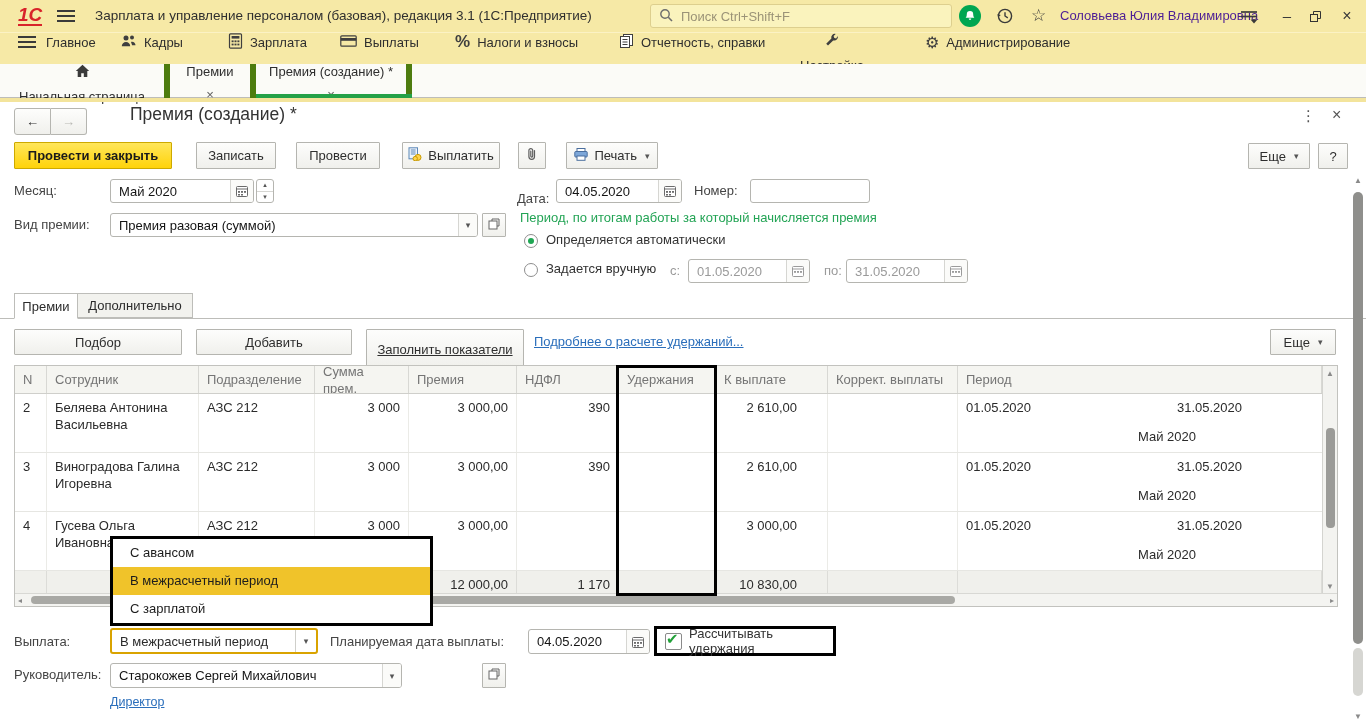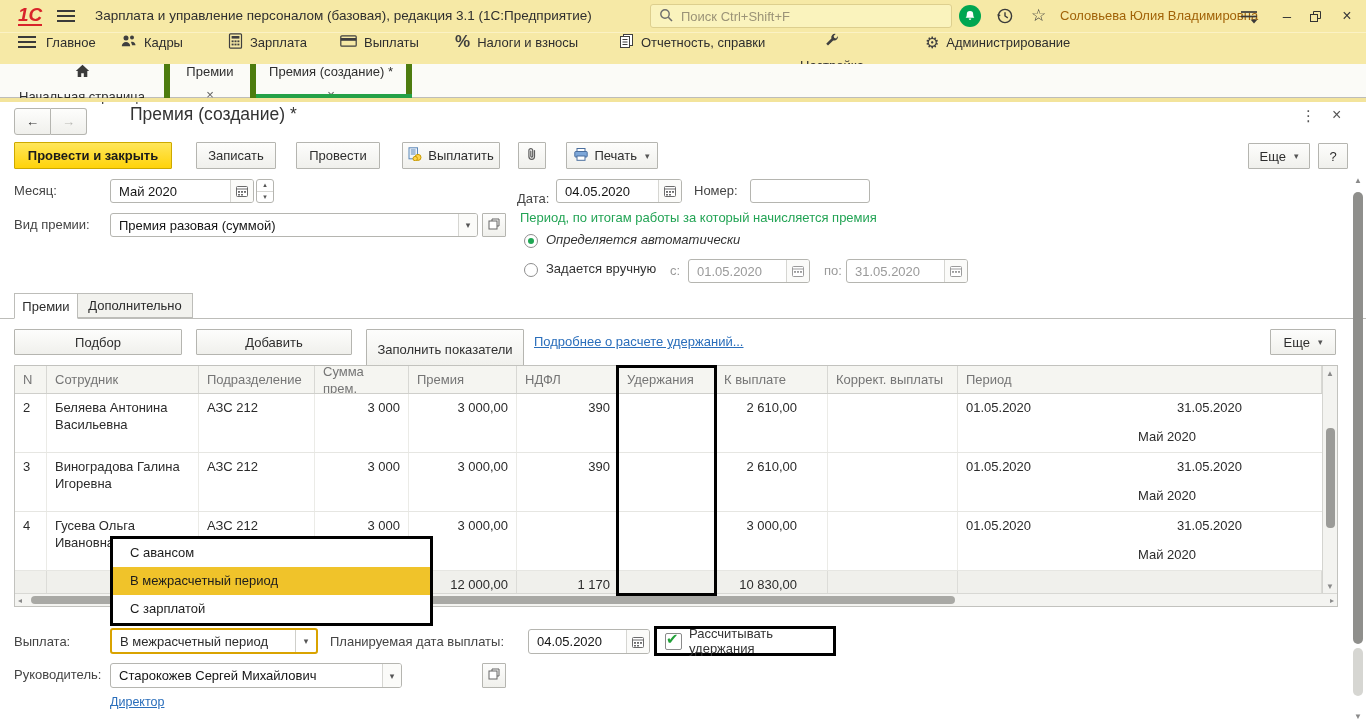--- a/index.html
+++ b/index.html
@@ -106,21 +106,21 @@
         </svg>
     </div>
     <div class="abs" style="left:996px;top:7px;">
       <svg width="18" height="18" viewBox="0 0 18 18">
           <circle cx="9" cy="9" r="6.6" fill="none" stroke="#3a3a3a" stroke-width="1.4"></circle>
           <path d="M9 5.2v3.8l2.8 1.9" fill="none" stroke="#3a3a3a" stroke-width="1.4"></path>
           <path d="M1.2 7.2 2.4 10l2.4-2z" fill="#3a3a3a"></path>
         </svg>
     </div>
     <div class="abs" style="left:1031px;top:0;font-size:17px;color:#3a3a3a;line-height:32px;">☆</div>
-    <div class="abs" style="left:1060px;top:0;line-height:32px;color:#a16207;">Соловьева Юлия Владимировна</div>
+    <div class="abs" style="left:1060px;top:0;line-height:32px;color:#4c1d95;">Соловьева Юлия Владимировна</div>
     <div class="abs" style="left:1240px;top:10px;">
       <svg width="18" height="14" viewBox="0 0 18 14">
           <line x1="1" y1="2" x2="17" y2="2" stroke="#3a3a3a" stroke-width="1.7"></line>
           <line x1="1" y1="6.5" x2="17" y2="6.5" stroke="#3a3a3a" stroke-width="1.7"></line>
           <path d="M10.5 9.5h7L14 13.6z" fill="#3a3a3a"></path>
         </svg>
     </div>
     <div class="abs wico" style="left:1278px;top:0;width:18px;">–</div>
     <div class="abs" style="left:1310px;top:10px;">
       <svg width="11" height="11" viewBox="0 0 11 11">
@@ -316,21 +316,21 @@
     <span><svg width="12" height="12" viewBox="0 0 12 12">
           <rect x="1" y="3" width="8" height="8" fill="#fff" stroke="#666"></rect>
           <path d="M4 3V1h7v7H9" fill="none" stroke="#666"></path>
         </svg></span>
   </div>
 
   <div class="abs green" style="left:520px;top:210px;">Период, по итогам работы за который начисляется премия</div>
   <div class="abs radio" style="left:524px;top:234px;">
       <span class="dot"></span>
     </div>
-  <div class="abs" style="left:546px;top:232px;color:#333;font-style:italic;">Определяется автоматически</div>
+  <div class="abs" style="left:546px;top:232px;color:#333;">Определяется автоматически</div>
   <div class="abs radio" style="left:524px;top:263px;"></div>
   <div class="abs" style="left:546px;top:261px;color:#333;">Задается вручную</div>
   <div class="abs lbl" style="left:670px;top:259px;color:#9a9a9a;">с:</div>
   <div class="abs fld dis" style="left:688px;top:259px;width:122px;height:24px;">
     <div class="txt">01.05.2020</div>
     <div class="ibtn">
         <svg width="12" height="12" viewBox="0 0 12 12">
           <rect x="0.5" y="1.5" width="11" height="10" rx="1" fill="#fff" stroke="#9b9b9b"></rect>
           <line x1="0.5" y1="4" x2="11.5" y2="4" stroke="#9b9b9b"></line>
           <rect x="2" y="6" width="2" height="1.8" fill="#9b9b9b"></rect>
@@ -360,21 +360,21 @@
   <div class="abs ptab off" style="left:77px;top:293px;width:116px;">
       <span>Дополнительно</span>
     </div>
 
   <div class="abs btn" style="left:14px;top:329px;width:168px;height:26px;">
       <span>Подбор</span>
     </div>
   <div class="abs btn" style="left:196px;top:329px;width:156px;height:26px;">
       <span>Добавить</span>
     </div>
-  <div class="abs btn" style="left:366px;top:329px;width:158px;height:40px;">
+  <div class="abs btn" style="left:366px;top:329px;width:158px;height:40px;text-decoration:underline;">
       <span>Заполнить показатели</span>
     </div>
   <div class="abs link" style="left:534px;top:334px;">Подробнее о расчете удержаний...</div>
   <div class="abs btn" style="left:1270px;top:329px;width:66px;height:26px;">
       <span>Еще</span>
       <span class="chev">▾</span>
     </div>
 
   <div class="abs tbl">
     <div class="thead">

